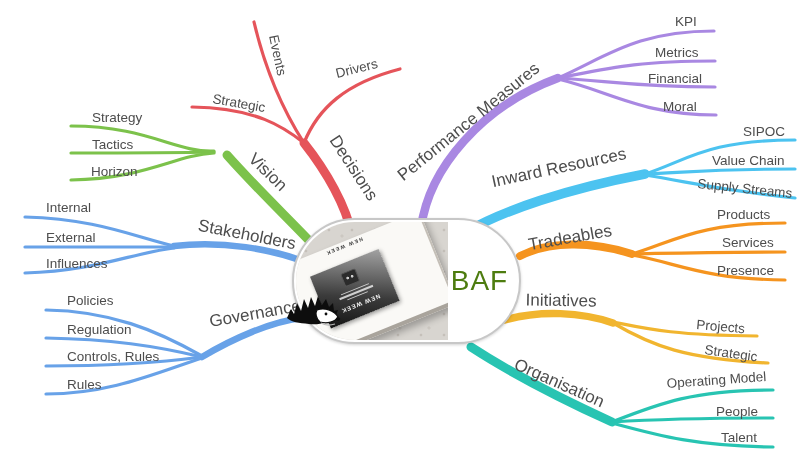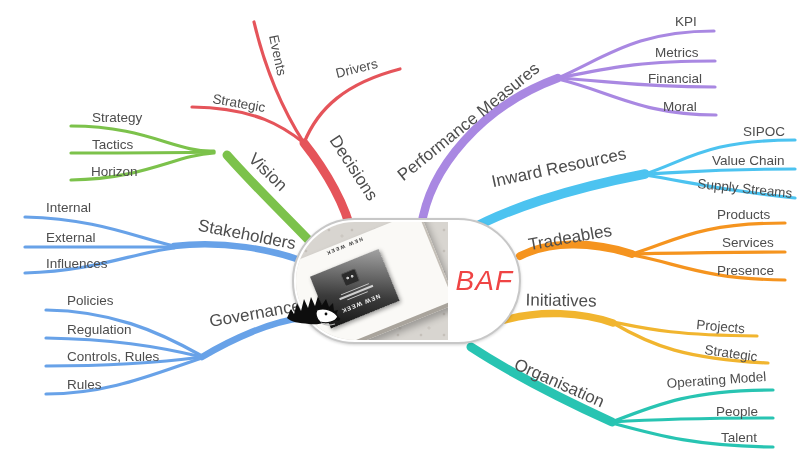--- a/index.html
+++ b/index.html
@@ -41,21 +41,21 @@
       radial-gradient(circle at 66% 45%, #cfcfcf 1px, transparent 1.7px),
       #2b2b2b;
     border:1px solid #555;}
   .card-lines i{display:block;height:1.5px;background:rgba(255,255,255,.75);margin:2px auto;}
   .card-lines i:nth-child(1){width:30px;}
   .card-lines i:nth-child(2){width:36px;}
   .card-lines i:nth-child(3){width:22px;}
   .card-text{font-size:6px;font-weight:bold;letter-spacing:1px;color:#f2f2f2;
     transform:rotate(180deg);}
   .center-title{position:absolute;left:152px;right:6px;top:50%;transform:translateY(-50%);
-    text-align:right;font-size:28px;color:#ef4444;letter-spacing:1px;font-style:italic;}
+    text-align:center;font-size:28px;color:#4d7c0f;letter-spacing:1px;}
   .hedgehog{position:absolute;left:283px;top:292px;width:58px;height:37px;z-index:3;}
 </style>
 </head>
 <body>
 
 <div id="stage">
 
   <svg id="branch-svg" width="812" height="467" viewBox="0 0 812 467">
       <path d="M352,235 C346,206 327,172 304,143" stroke="#e5545a" stroke-width="9"></path>
       <path d="M304,143 C288,118 267,77 254,22" stroke="#e5545a" stroke-width="3.2"></path>

